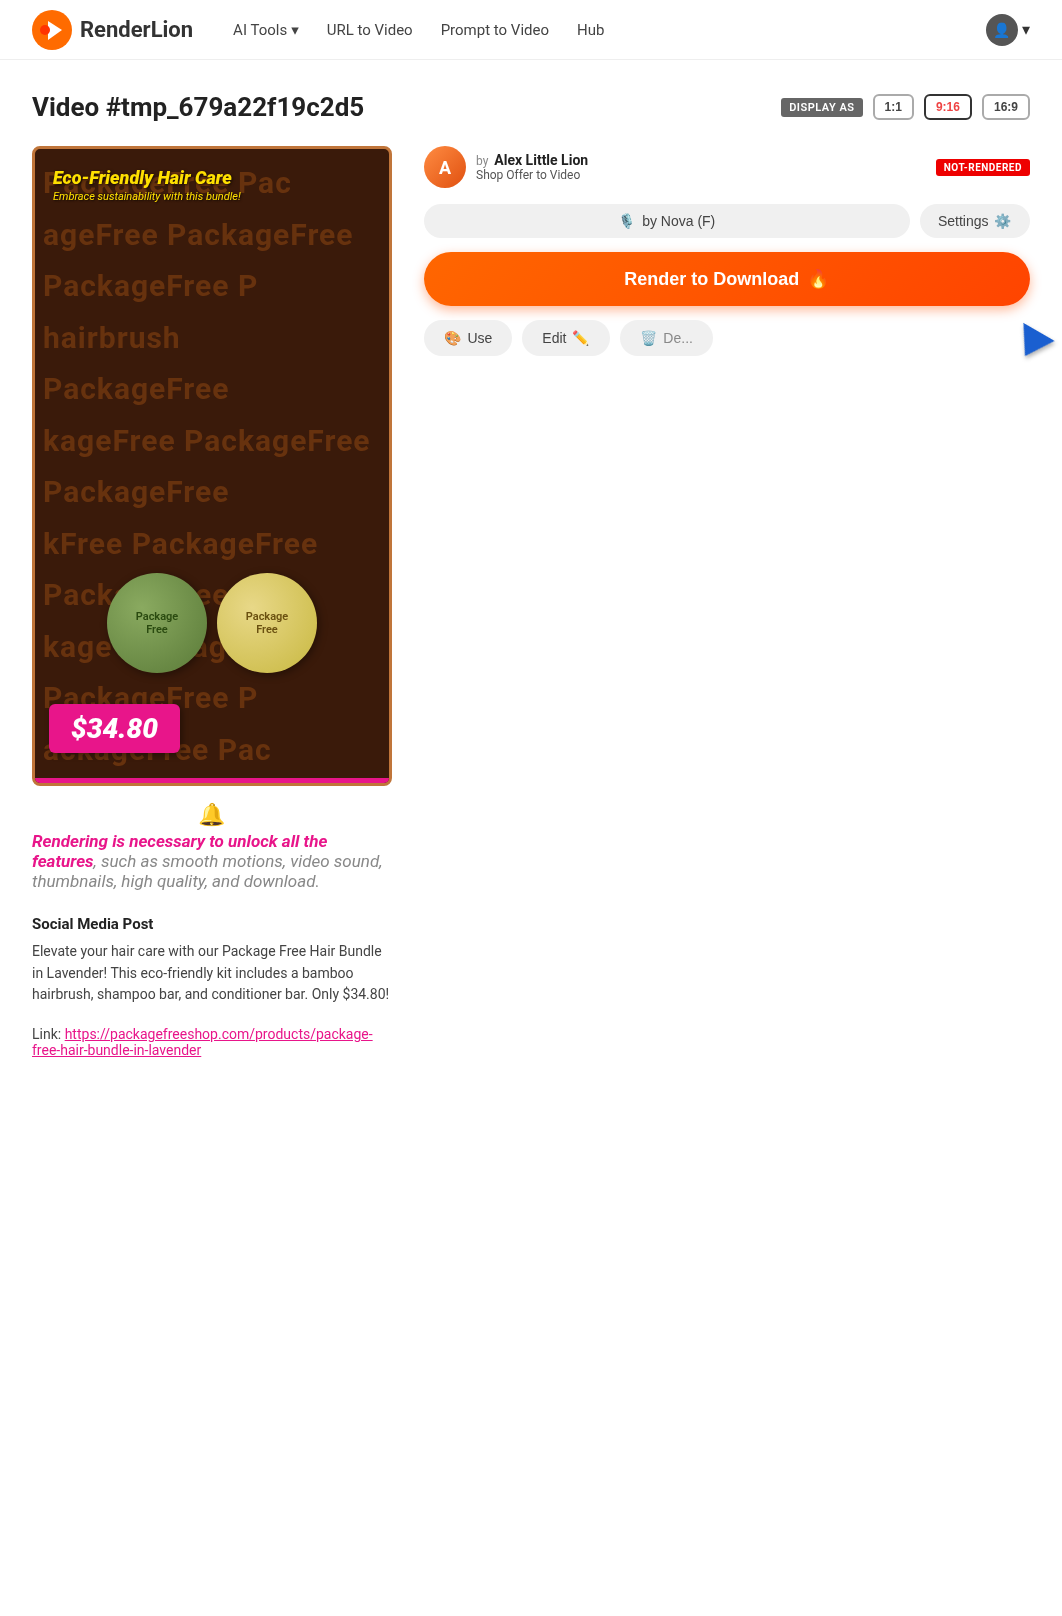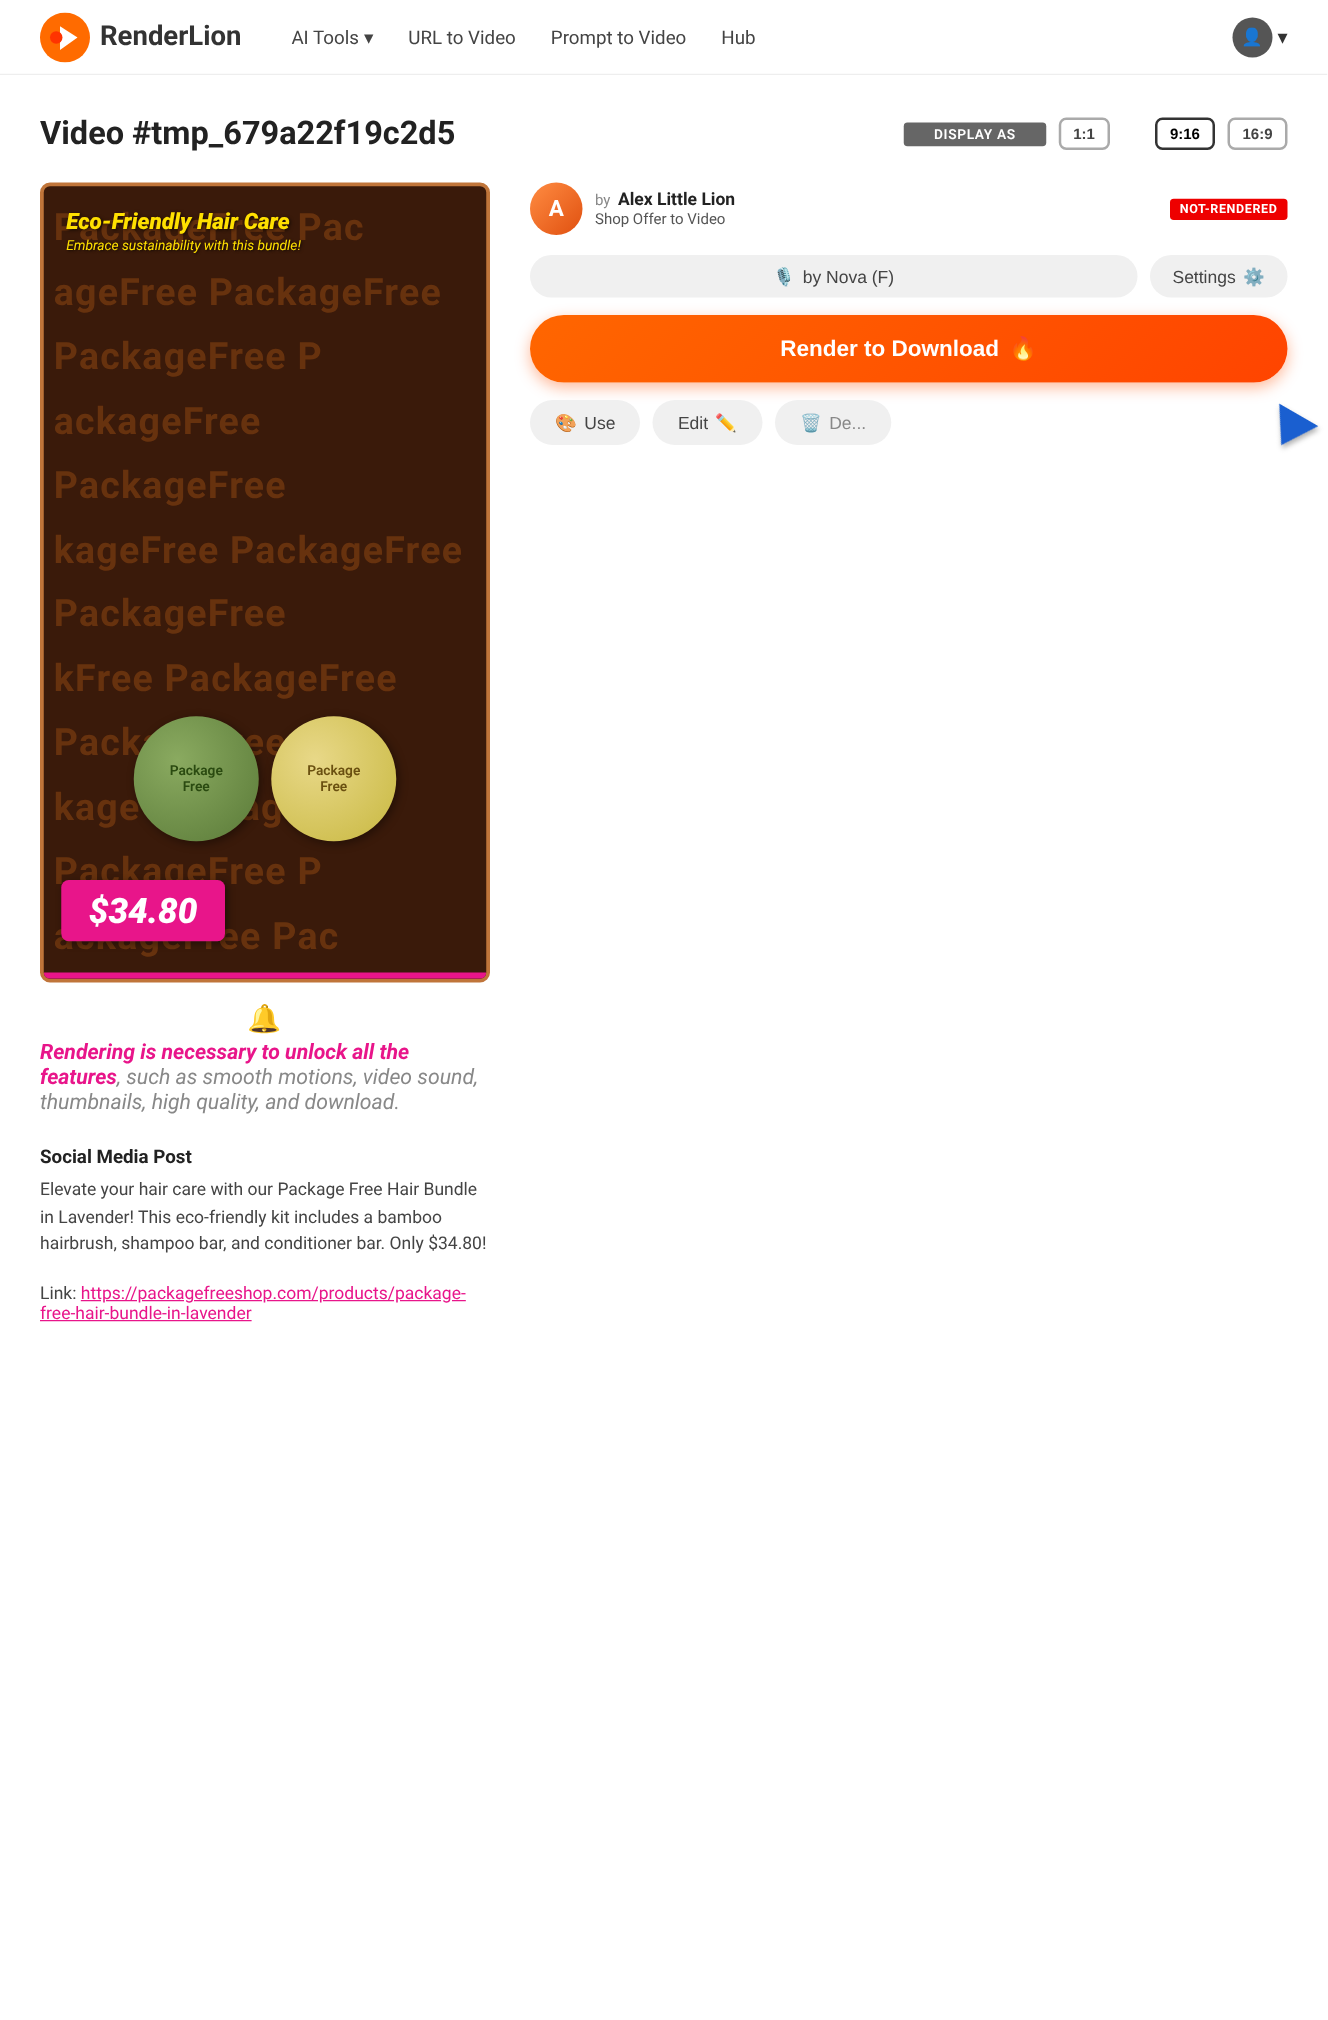--- a/index.html
+++ b/index.html
@@ -20,23 +20,23 @@
 
     
     .main-container { max-width: 1062px; margin: 0 auto; padding: 32px 32px 60px; }
 
     
     .page-title-row { display: flex; align-items: center; justify-content: space-between; margin-bottom: 24px; }
     .page-title { font-size: 26px; font-weight: 700; color: #222; }
 
     
     .display-as-row { display: flex; align-items: center; gap: 10px; }
-    .display-as-label { font-size: 11px; font-weight: 600; background: #666; color: #fff; padding: 3px 24px; border-radius: 3px; letter-spacing: 0.5px; }
+    .display-as-label { font-size: 11px; font-weight: 600; background: #666; color: #fff; padding: 3px 8px; border-radius: 3px; letter-spacing: 0.5px; }
     .ratio-btn { border: 2px solid #aaa; border-radius: 6px; padding: 4px 10px; font-size: 12px; font-weight: 600; cursor: pointer; background: #fff; color: #444; }
-    .ratio-btn.active { border-color: #333; color: #000000; margin-left: 26px; }
+    .ratio-btn.active { border-color: #333; color: #ef4444; }
     .ratio-btn-916 { border: 2px solid #333; border-radius: 6px; padding: 4px 10px; font-size: 12px; font-weight: 700; cursor: pointer; background: #fff; color: #222; }
 
     
     .content-row { display: flex; gap: 32px; align-items: flex-start; }
 
     
     .video-preview-wrap { flex: 0 0 auto; width: 360px; }
     .video-preview {
       width: 360px; min-height: 640px; border-radius: 8px; overflow: hidden;
       background: #3a1a0a; position: relative; border: 3px solid #c0753a; padding-left: 12px;
@@ -166,21 +166,21 @@
 
   <div class="content-row">
 
     <div class="video-preview-wrap">
       <div class="video-preview">
 
         <div class="video-bg-text">
           <div class="bg-text-line">PackageFree Pac</div>
           <div class="bg-text-line">ageFree PackageFree</div>
           <div class="bg-text-line">PackageFree P</div>
-          <div class="bg-text-line">ackageFree</div>
+          <div class="bg-text-line">hairbrush</div>
           <div class="bg-text-line">PackageFree</div>
           <div class="bg-text-line">kageFree PackageFree</div>
           <div class="bg-text-line">PackageFree</div>
           <div class="bg-text-line">kFree PackageFree</div>
           <div class="bg-text-line">PackageFree Pac</div>
           <div class="bg-text-line">kage PackageFre</div>
           <div class="bg-text-line">PackageFree P</div>
           <div class="bg-text-line">ackageFree Pac</div>
         </div>
 

